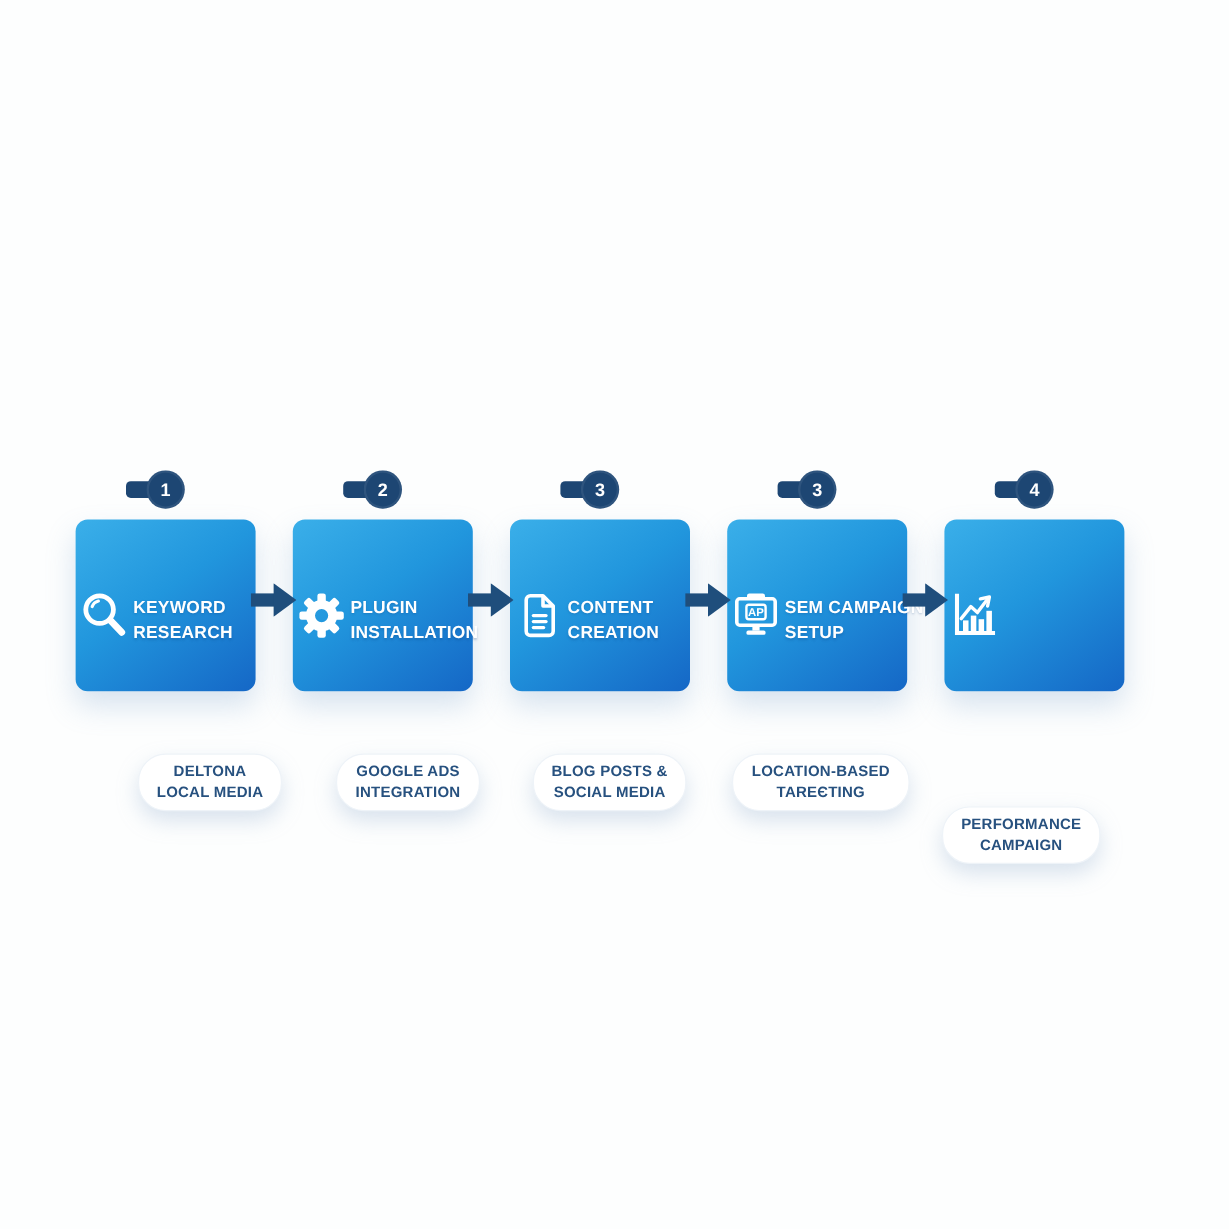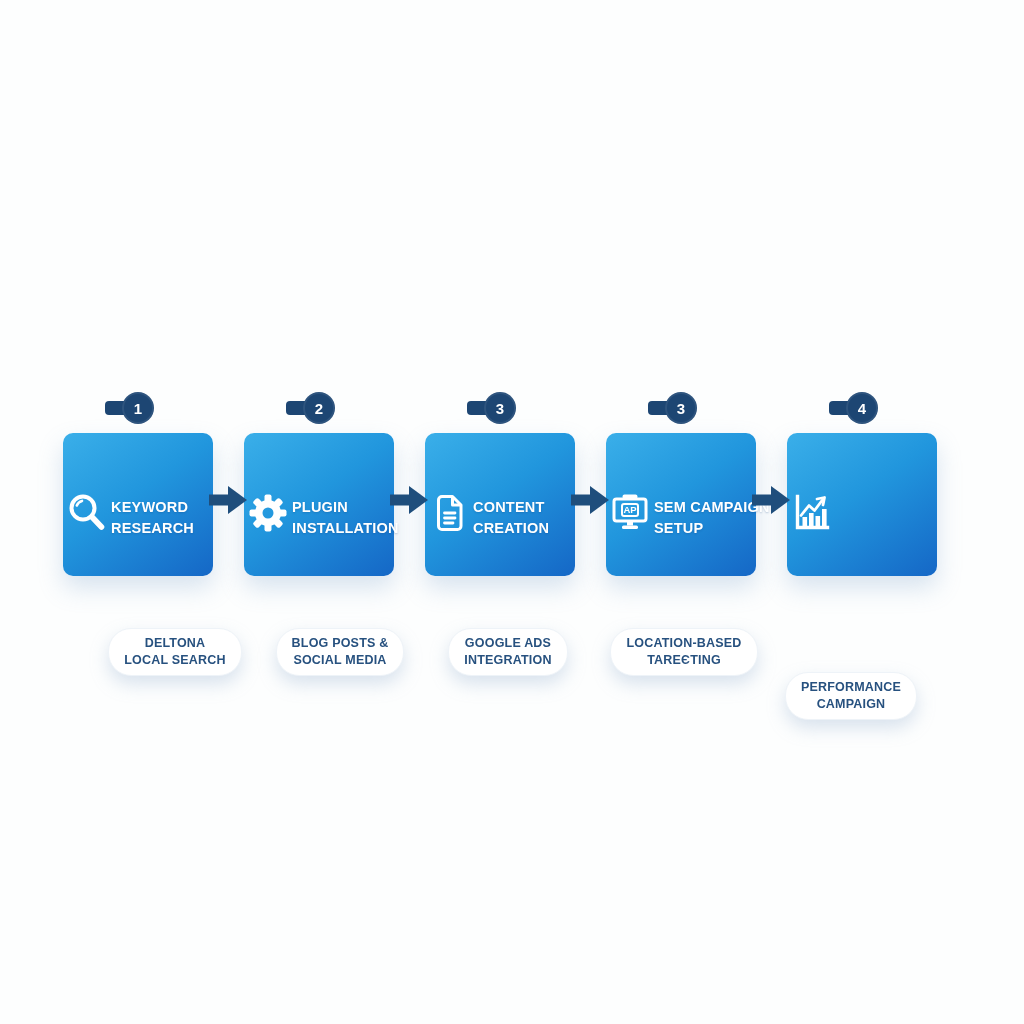--- a/index.html
+++ b/index.html
@@ -236,40 +236,40 @@
       </div>
     </div>
 
   </div>
 
   <div class="row pills">
 
     <div class="col">
       <div class="pill">
         <div>DELTONA</div>
-        <div>LOCAL SEARCH</div>
+        <div>LOCAL MEDIA</div>
+      </div>
+    </div>
+
+    <div class="col">
+      <div class="pill">
+        <div>GOOGLE ADS</div>
+        <div>INTEGRATION</div>
       </div>
     </div>
 
     <div class="col">
       <div class="pill">
         <div>BLOG POSTS &amp;</div>
         <div>SOCIAL MEDIA</div>
       </div>
     </div>
 
     <div class="col">
       <div class="pill">
-        <div>GOOGLE ADS</div>
-        <div>INTEGRATION</div>
-      </div>
-    </div>
-
-    <div class="col">
-      <div class="pill">
         <div>LOCATION-BASED</div>
         <div>TAREЄTING</div>
       </div>
     </div>
 
     <div class="col">
       <div class="pill">
         <div>PERFORMANCE</div>
         <div>CAMPAIGN</div>
       </div>

